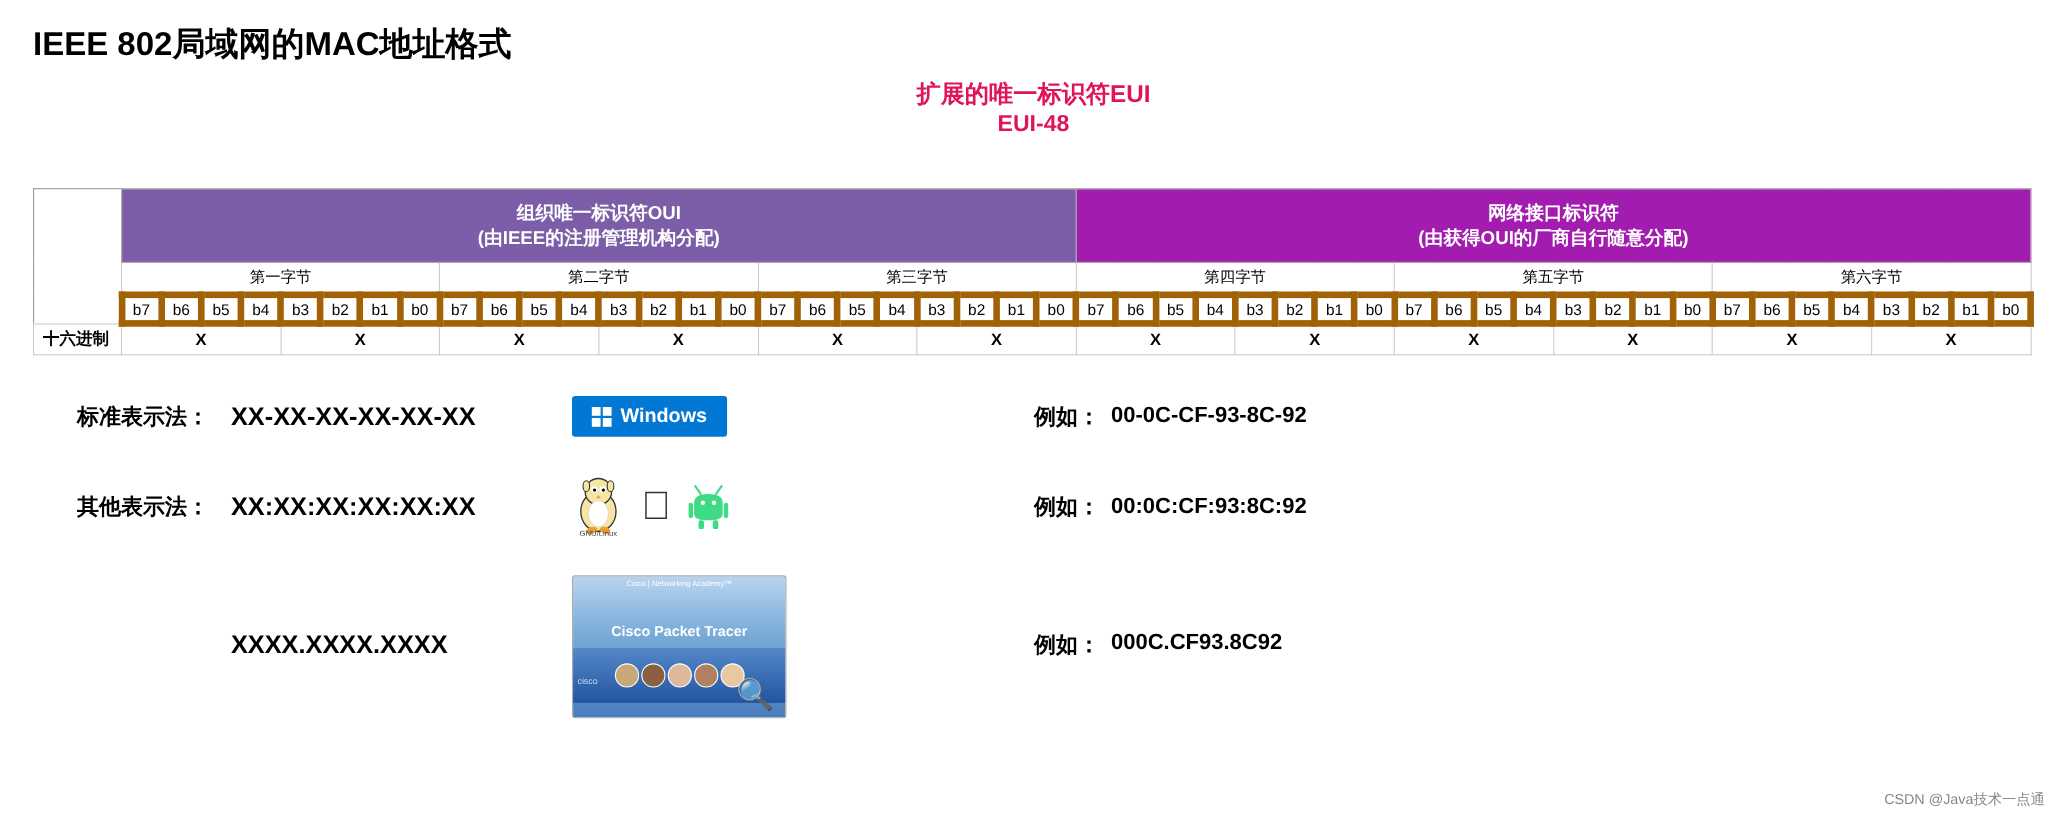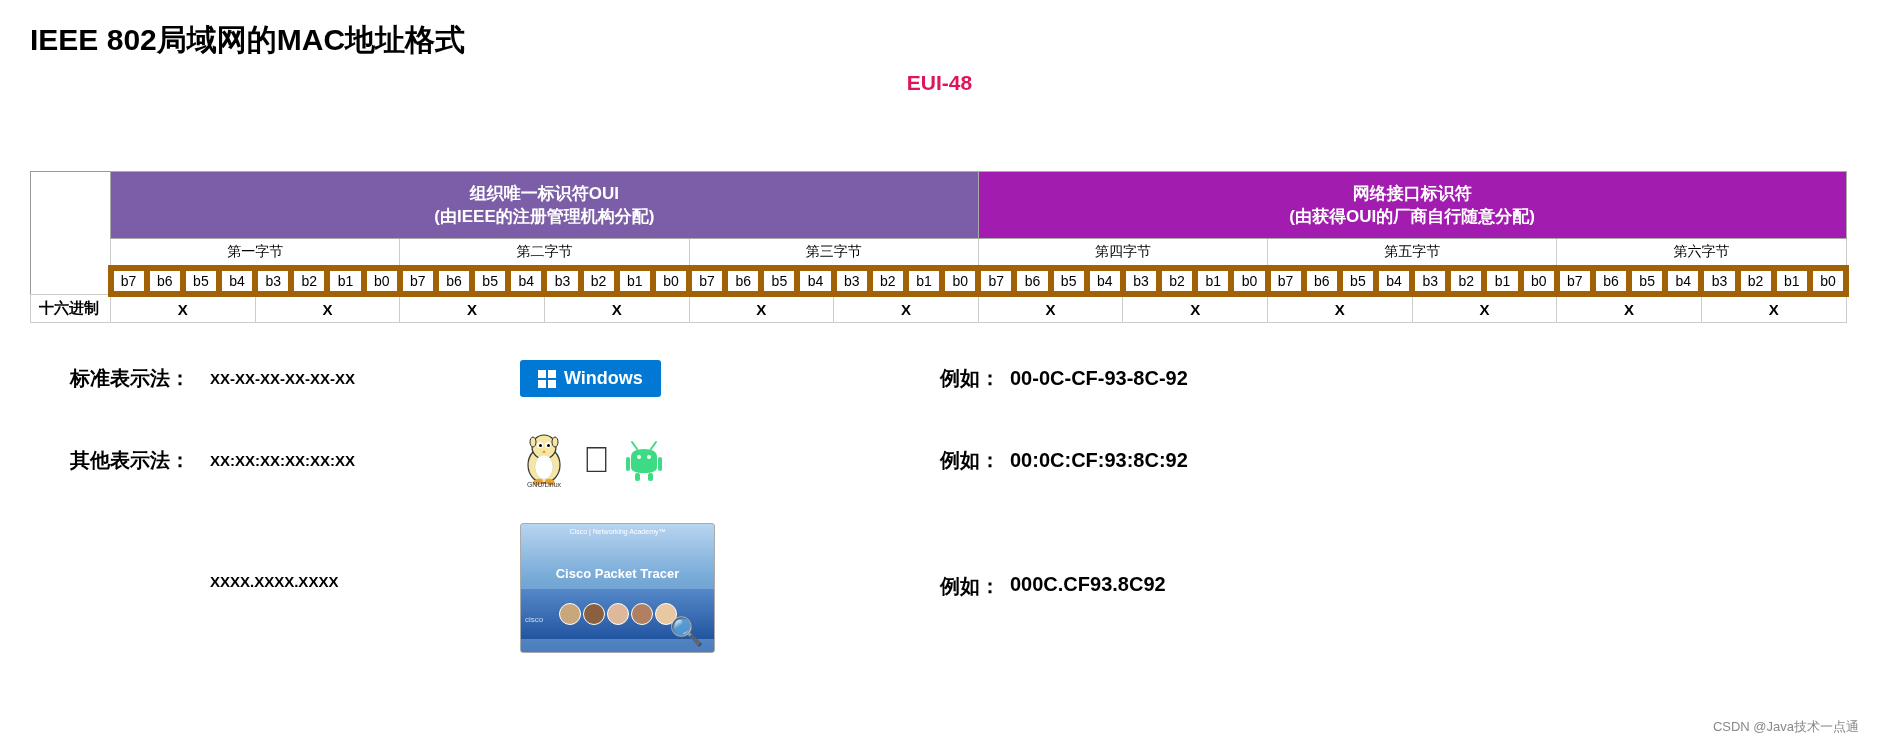--- a/index.html
+++ b/index.html
@@ -123,21 +123,21 @@
       gap: 0;
     }
 
     .notation-label {
       font-size: 20px;
       font-weight: bold;
       min-width: 130px;
     }
 
     .notation-value {
-      font-size: 15px;
+      font-size: 23px;
       font-weight: bold;
       min-width: 300px;
       margin-left: 10px;
     }
 
     .notation-icons {
       min-width: 220px;
       margin-left: 10px;
       display: flex;
       align-items: center;
@@ -270,20 +270,21 @@
       margin-top: 27px;
     }
   </style>
 </head>
 <body>
 
 <div class="main-title">IEEE 802局域网的MAC地址格式</div>
 
 <div style="position:relative; height:50px;">
   <div class="center-label">
+    <div class="line1">扩展的唯一标识符EUI</div>
     <div class="line2">EUI-48</div>
   </div>
 </div>
 
 <div class="mac-table-wrapper">
   <table class="mac-table">
     <colgroup>
 
       <col style="width:80px">
 

